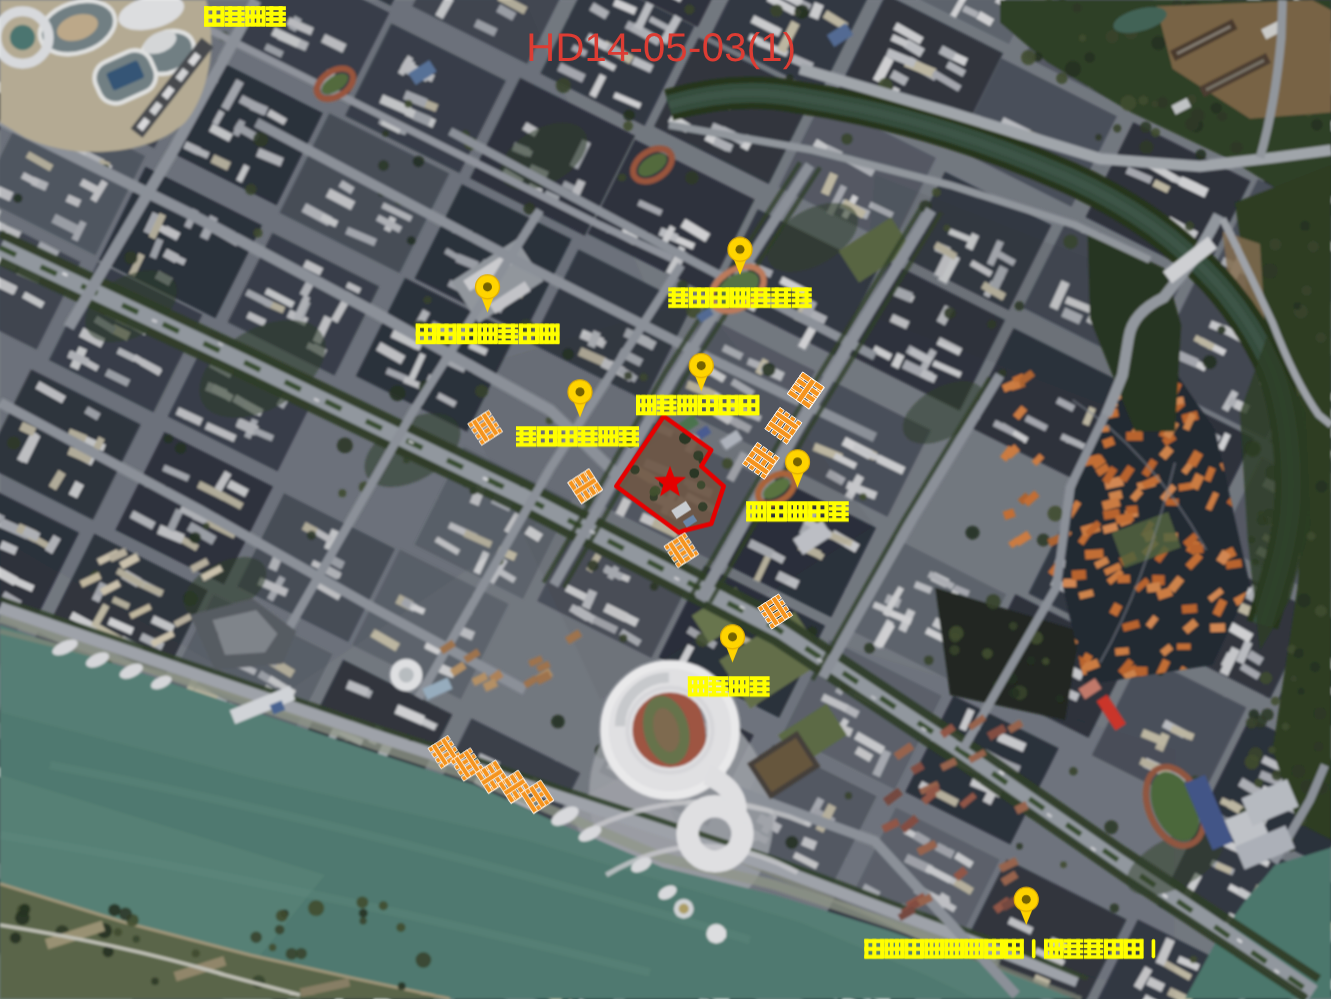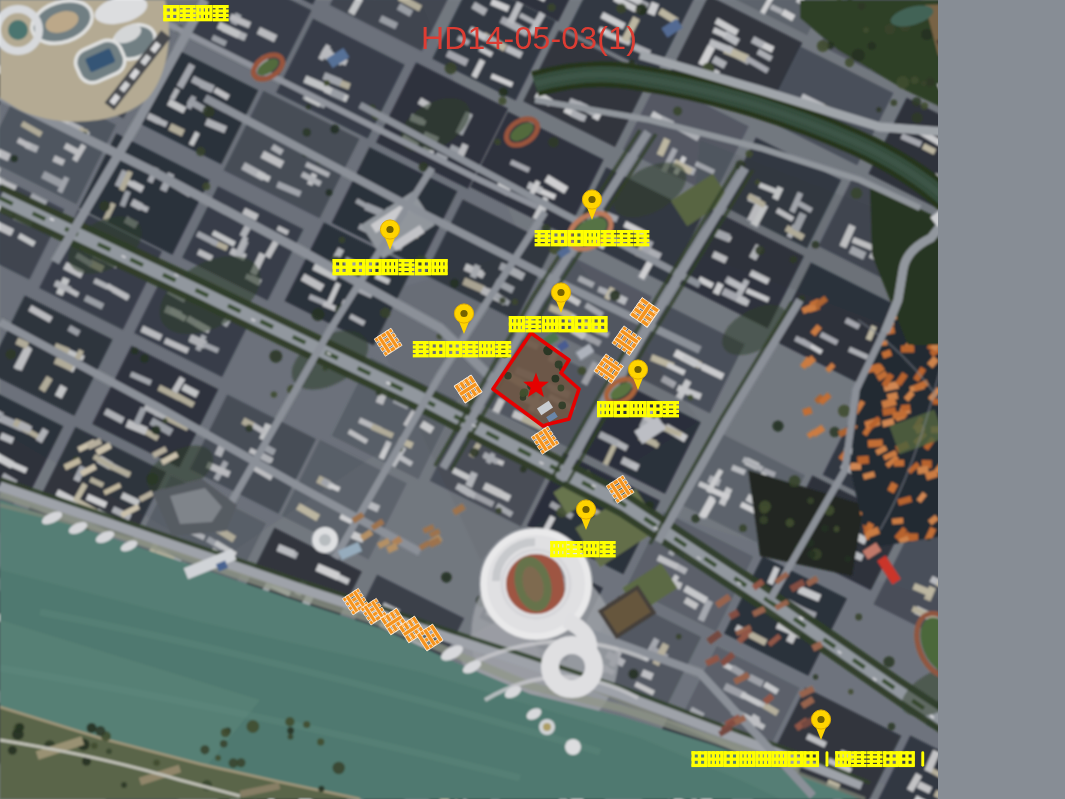--- a/index.html
+++ b/index.html
@@ -1,14 +1,14 @@
 <!DOCTYPE html>
 <html><head><meta charset="utf-8"><title>map</title>
 <style>html,body{margin:0;padding:0;background:#878d95;font-family:"Liberation Sans",sans-serif;}
-#wrap{width:938px;height:799px;overflow:hidden;position:relative;}</style></head>
+#wrap{width:1065px;height:799px;overflow:hidden;position:relative;}</style></head>
 <body>
 <div id="wrap"><svg xmlns="http://www.w3.org/2000/svg" width="1065" height="799" viewBox="0 0 1065 799">
       <rect width="1065" height="799" fill="#787e86"></rect>
 <g filter="url(#soft)">
         <g>
           <rect x="-99.3" y="49.4" width="98.9" height="84.4" fill="#2a313b" transform="rotate(26.6 -49.9 91.6)"></rect>
           <rect x="-54.1" y="181.6" width="106.6" height="78.3" fill="#434a54" transform="rotate(26.6 -0.8 220.7)"></rect>
           <rect x="-1.6" y="97.0" width="103.3" height="88.8" fill="#575e68" transform="rotate(26.6 50.1 141.4)"></rect>
           <rect x="54.5" y="14.6" width="93.5" height="87.6" fill="#434a54" transform="rotate(26.6 101.2 58.3)"></rect>
           <rect x="-94.5" y="475.9" width="95.7" height="84.6" fill="#616971" transform="rotate(26.6 -46.6 518.2)"></rect>

